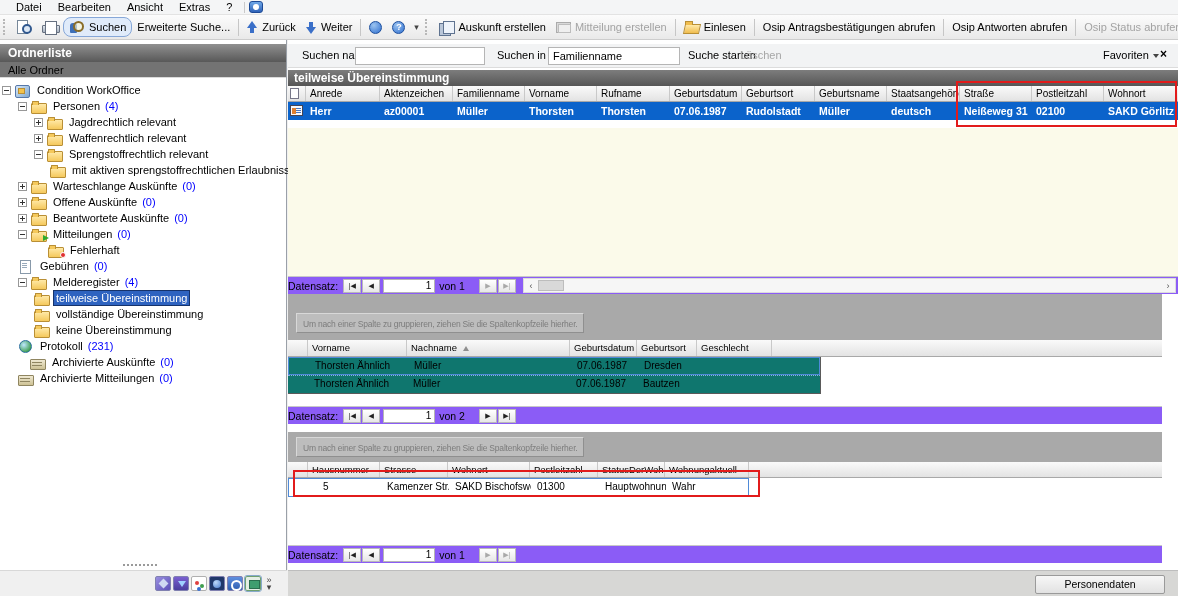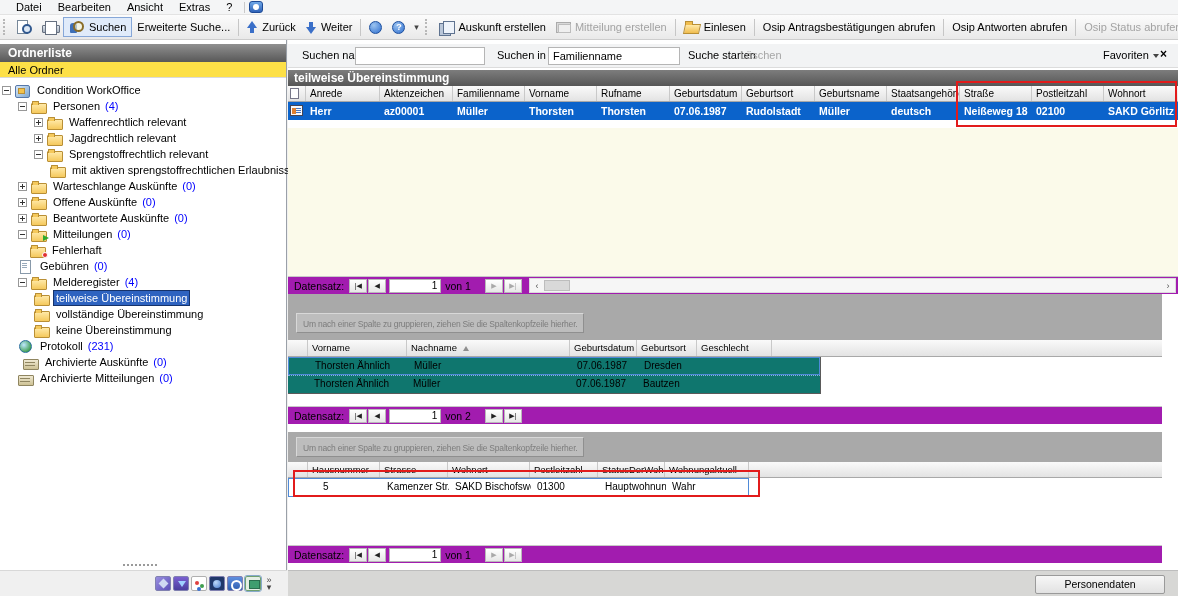--- a/index.html
+++ b/index.html
@@ -11,21 +11,21 @@
   
   #menubar{left:0;top:0;width:1178px;height:15px;background:#f4f5f6;border-bottom:1px solid #e3e3e3;display:flex;align-items:center;padding-left:8px}
   .menu-item{padding:0 8px;line-height:15px;cursor:default}
   .mb-sep{width:1px;height:11px;background:#c9c9c9;margin:0 4px}
   .ic-tv{width:14px;height:12px;border-radius:3px;background:linear-gradient(#6fa8e8,#2f62b8);border:1px solid #1d4a96;position:relative}
   .ic-tv::after{content:"";position:absolute;left:3px;top:2px;width:6px;height:6px;border-radius:50%;background:#fff}
 
   
   #toolbar{left:0;top:15px;width:1178px;height:25px;background:linear-gradient(#fcfcfc,#e9e9e9);border-bottom:1px solid #cdcdcd;display:flex;align-items:center}
   .grip{width:5px;height:16px;border-left:2px dotted #b8b8b8;margin:0 4px 0 3px;flex:none}
-  .tb-btn{display:flex;align-items:center;gap:4px;padding:2px 5px;border-radius:0;white-space:nowrap;flex:none}
+  .tb-btn{display:flex;align-items:center;gap:4px;padding:2px 5px;border-radius:8px;white-space:nowrap;flex:none}
   .tb-btn.active{border:1px solid #86a7d8;background:#e0ebfa}
   .tb-btn.disabled{color:#a3a3a3}
   .tb-sep{width:1px;height:17px;background:#c6c6c6;margin:0 3px;flex:none}
   .ic{display:inline-block;position:relative;flex:none}
   .ic-preview{width:15px;height:14px}
   .ic-preview::before{content:"";position:absolute;left:0;top:0;width:9px;height:12px;background:#fff;border:1px solid #778899}
   .ic-preview::after{content:"";position:absolute;right:0;bottom:0;width:6px;height:6px;border:2px solid #31598f;border-radius:50%;background:#dce8f5}
   .ic-print{width:16px;height:13px}
   .ic-print::before{content:"";position:absolute;left:0;top:4px;width:16px;height:6px;background:linear-gradient(#dfe5ec,#a9b3c1);border:1px solid #667080;border-radius:1px}
   .ic-print::after{content:"";position:absolute;left:3px;top:0;width:10px;height:12px;background:#fff;border:1px solid #667080}
@@ -45,21 +45,21 @@
   .ic-sheets::after{content:"";position:absolute;left:4px;top:0;width:10px;height:11px;background:#eef3fa;border:1px solid #5f7390}
   .ic-mail{width:15px;height:11px;background:#d9d9d9;border:1px solid #ababab}
   .ic-mail::after{content:"";position:absolute;left:1px;top:1px;width:11px;height:7px;background:#efefef;border:1px solid #bdbdbd}
   .ic-folder-open{width:16px;height:12px}
   .ic-folder-open::before{content:"";position:absolute;left:0;top:3px;width:14px;height:8px;background:linear-gradient(#ffe9a8,#f0bd4e);border:1px solid #b98f35;transform:skewX(-12deg)}
   .ic-folder-open::after{content:"";position:absolute;left:1px;top:0;width:6px;height:3px;background:#f0bd4e;border:1px solid #b98f35;border-bottom:none}
 
   
   #sidebar{left:0;top:40px;width:287px;height:556px;background:#fff;border-right:1px solid #9aa0a8}
   .caption{height:18px;background:linear-gradient(#909090,#585858);color:#fff;font-weight:bold;font-size:12px;line-height:18px;padding-left:8px;margin-top:4px}
-  .subcaption{height:16px;background:#fde047;border-bottom:1px solid #dadada;line-height:16px;padding-left:8px}
+  .subcaption{height:16px;background:#737373;border-bottom:1px solid #dadada;line-height:16px;padding-left:8px}
   #tree{padding-top:4px}
   .trow{height:16px;display:flex;align-items:center;white-space:nowrap;cursor:default}
   .exp{width:9px;height:9px;border:1px solid #989898;background:#fff;position:relative;margin-right:4px;flex:none}
   .exp::before,.exp.plus::after{content:"";position:absolute;background:#333}
   .exp::before{left:1px;top:3px;width:5px;height:1px}
   .exp.plus::after{left:3px;top:1px;width:1px;height:5px}
   .ti{width:16px;height:13px;position:relative;margin-right:4px;flex:none}
   .ti.folder::before{content:"";position:absolute;left:0;top:3px;width:14px;height:9px;background:linear-gradient(#ffe9a8,#f5c95c);border:1px solid #b98f35;border-radius:1px}
   .ti.folder::after{content:"";position:absolute;left:1px;top:1px;width:5px;height:3px;background:#f5c95c;border:1px solid #b98f35;border-bottom:none;border-radius:1px 1px 0 0}
   .ov{position:absolute;z-index:2}
@@ -122,21 +122,21 @@
   #g1head>div:nth-child(12),#g1row>div:nth-child(12){width:72px}
   #g1head>div:nth-child(13),#g1row>div:nth-child(13){width:73px;border-right:none}
   .doc-mini{display:inline-block;width:9px;height:11px;background:#fff;border:1px solid #778;margin-top:2px}
   .card-mini{display:inline-block;width:13px;height:11px;background:#f7f9fc;border:1px solid #445;position:relative;margin-top:3px}
   .card-mini::before{content:"";position:absolute;left:1px;top:2px;width:4px;height:6px;background:#e08030}
   .card-mini::after{content:"";position:absolute;right:1px;top:2px;width:5px;height:1px;background:#4a78c0;box-shadow:0 2px 0 #4a78c0,0 4px 0 #4a78c0}
 
   #g1white{left:0;top:80px;width:890px;height:8px;background:#fff}
   #g1empty{left:0;top:88px;width:890px;height:148px;background:#fbfaea}
 
-  .pager{display:flex;align-items:center;background:#a21caf;border-top:1px solid #c8c8c8;font-size:10.5px;padding-left:6px}
+  .pager{display:flex;align-items:center;background:#8b5cf6;border-top:1px solid #c8c8c8;font-size:10.5px;}
   .pager .plabel{margin-right:5px}
   .pbtn{width:18px;height:14px;border:1px solid #b9b9b9;background:linear-gradient(#fff,#e7e7e7);text-align:center;font-size:7px;line-height:12px;margin-right:1px;color:#222;flex:none}
   .pbtn.dim{color:#a9a9a9}
   .pbtn.first::before{content:"|◀"} .pbtn.prev::before{content:"◀"}
   .pbtn.next::before{content:"▶"} .pbtn.last::before{content:"▶|"}
   .pinp{width:52px;height:14px;border:1px solid #b5b5b5;background:#fff;text-align:right;font:10px "Liberation Sans",sans-serif;padding-right:3px;margin:0 2px}
   .pof{margin:0 14px 0 2px}
   #pager1{left:0;top:236px;width:890px;height:18px}
   .hscroll{flex:1;height:15px;margin:0 2px 0 6px;background:#f6f6f6;border:1px solid #dcdcdc;display:flex;align-items:center;font-size:9px;color:#555}
   .sb-arrow{width:14px;text-align:center;flex:none}
@@ -286,26 +286,26 @@
       </div>
     <div class="trow" style="padding-left:18px">
         <span class="exp"></span>
         <span class="ti folder"></span>
         <span class="tlabel">Personen</span>
         <span class="tcount">(4)</span>
       </div>
     <div class="trow" style="padding-left:34px">
         <span class="exp plus"></span>
         <span class="ti folder"></span>
-        <span class="tlabel">Waffenrechtlich relevant</span>
+        <span class="tlabel">Jagdrechtlich relevant</span>
       </div>
     <div class="trow" style="padding-left:34px">
         <span class="exp plus"></span>
         <span class="ti folder"></span>
-        <span class="tlabel">Jagdrechtlich relevant</span>
+        <span class="tlabel">Waffenrechtlich relevant</span>
       </div>
     <div class="trow" style="padding-left:34px">
         <span class="exp"></span>
         <span class="ti folder"></span>
         <span class="tlabel">Sprengstoffrechtlich relevant</span>
       </div>
     <div class="trow" style="padding-left:50px">
         <span class="ti folder"></span>
         <span class="tlabel">mit aktiven sprengstoffrechtlichen Erlaubnissen</span>
       </div>
@@ -328,21 +328,21 @@
         <span class="tcount">(0)</span>
       </div>
     <div class="trow" style="padding-left:18px">
         <span class="exp"></span>
         <span class="ti folder">
           <span class="ov ov-arrow"></span>
         </span>
         <span class="tlabel">Mitteilungen</span>
         <span class="tcount">(0)</span>
       </div>
-    <div class="trow" style="padding-left:30px">
+    <div class="trow" style="padding-left:48px">
         <span class="ti folder">
           <span class="ov ov-err"></span>
         </span>
         <span class="tlabel">Fehlerhaft</span>
       </div>
     <div class="trow" style="padding-left:18px">
         <span class="ti doc"></span>
         <span class="tlabel">Gebühren</span>
         <span class="tcount">(0)</span>
       </div>
@@ -362,21 +362,21 @@
       </div>
     <div class="trow" style="padding-left:34px">
         <span class="ti folder"></span>
         <span class="tlabel">keine Übereinstimmung</span>
       </div>
     <div class="trow" style="padding-left:18px">
         <span class="ti globe"></span>
         <span class="tlabel">Protokoll</span>
         <span class="tcount">(231)</span>
       </div>
-    <div class="trow" style="padding-left:23px">
+    <div class="trow" style="padding-left:30px">
         <span class="ti archive"></span>
         <span class="tlabel">Archivierte Auskünfte</span>
         <span class="tcount">(0)</span>
       </div>
     <div class="trow" style="padding-left:18px">
         <span class="ti archive"></span>
         <span class="tlabel">Archivierte Mitteilungen</span>
         <span class="tcount">(0)</span>
       </div>
   </div>
@@ -425,21 +425,21 @@
     <div><span class="card-mini"></span></div>
     <div>Herr</div>
     <div>az00001</div>
     <div>Müller</div>
     <div>Thorsten</div>
     <div>Thorsten</div>
     <div>07.06.1987</div>
     <div>Rudolstadt</div>
     <div>Müller</div>
     <div>deutsch</div>
-    <div>Neißeweg 18</div>
+    <div>Neißeweg 31</div>
     <div>02100</div>
     <div>SAKD Görlitz</div>
   </div>
   <div id="g1white" class="abs"></div>
   <div id="g1empty" class="abs"></div>
 
   <div id="pager1" class="abs pager">
     <span class="plabel">Datensatz:</span>
     <span class="pbtn first"></span>
     <span class="pbtn prev"></span>

